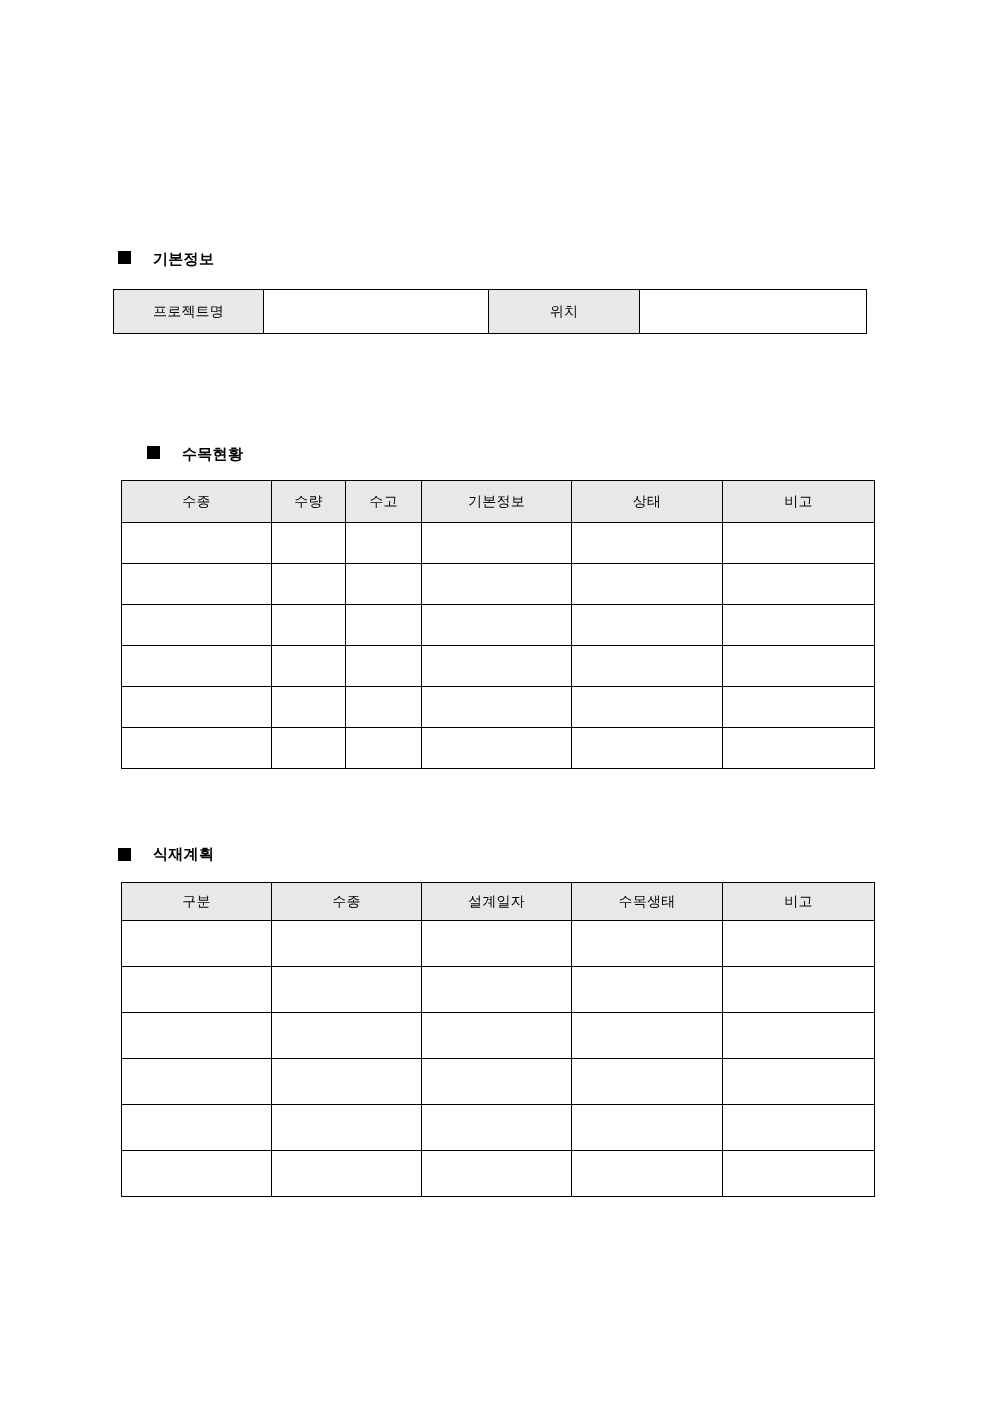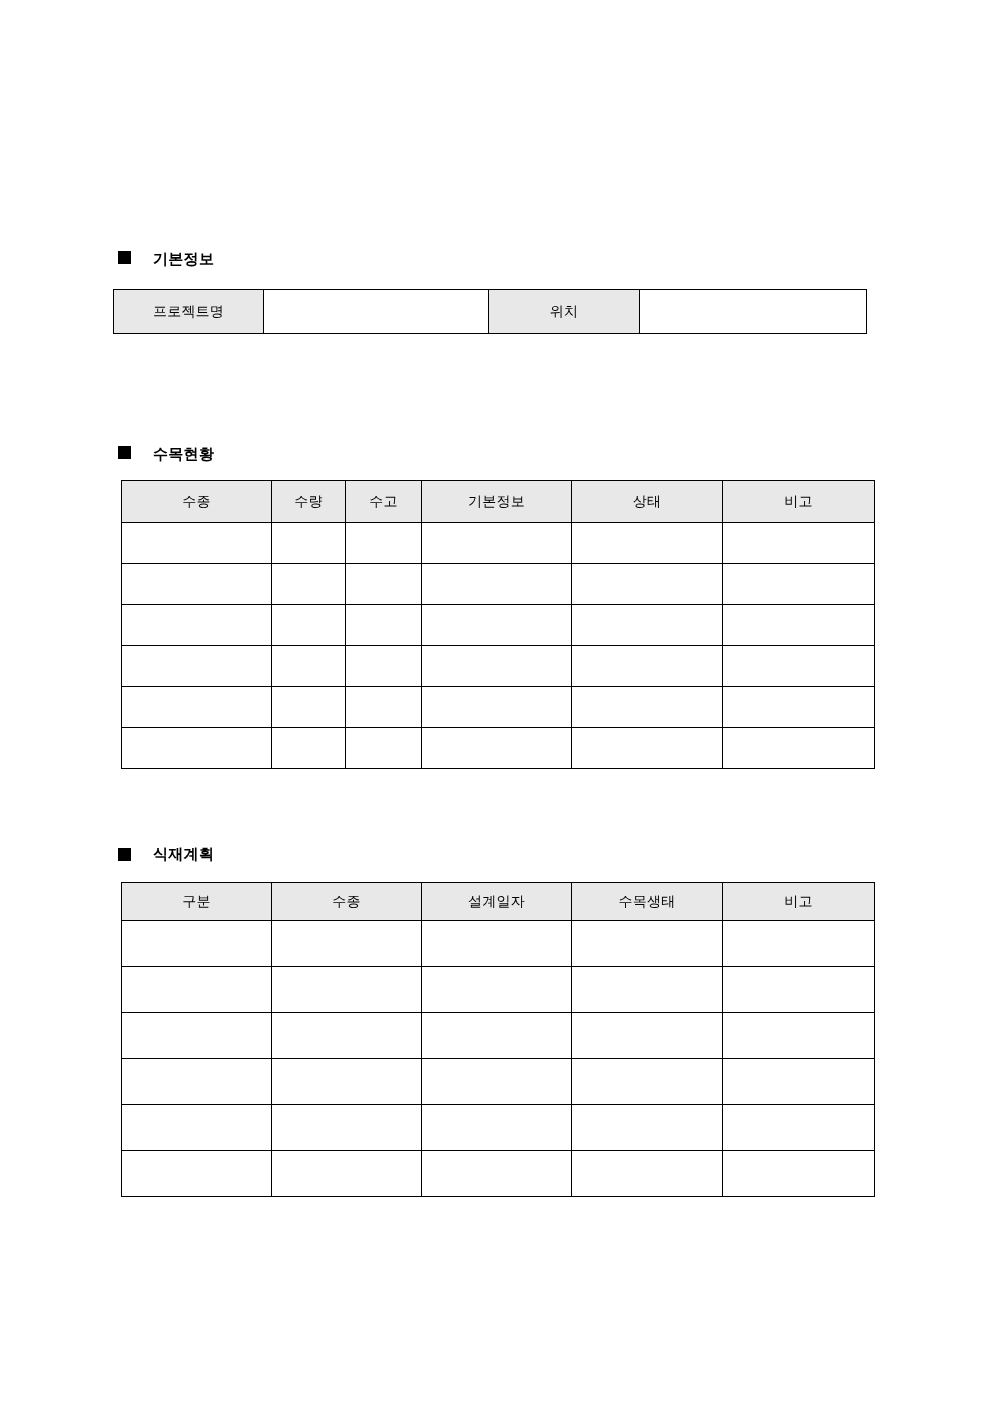--- a/index.html
+++ b/index.html
@@ -56,21 +56,21 @@
     background: #000000;
     flex: 0 0 auto;
   }
   .section-head .section-label {
     line-height: 1;
     position: relative;
     top: 1px;
   }
 
   #head-basic     { top: 250px; }
-  #head-tree      { top: 445px; }
+  #head-tree      { top: 445px; margin-left: 29px; }
   #head-planting  { top: 847px; font-family: Liberation Mono, monospace; }
 
   
   table.sheet {
     position: absolute;
     border-collapse: collapse;
     table-layout: fixed;
     font-size: 14px;
     background: #ffffff;
   }

